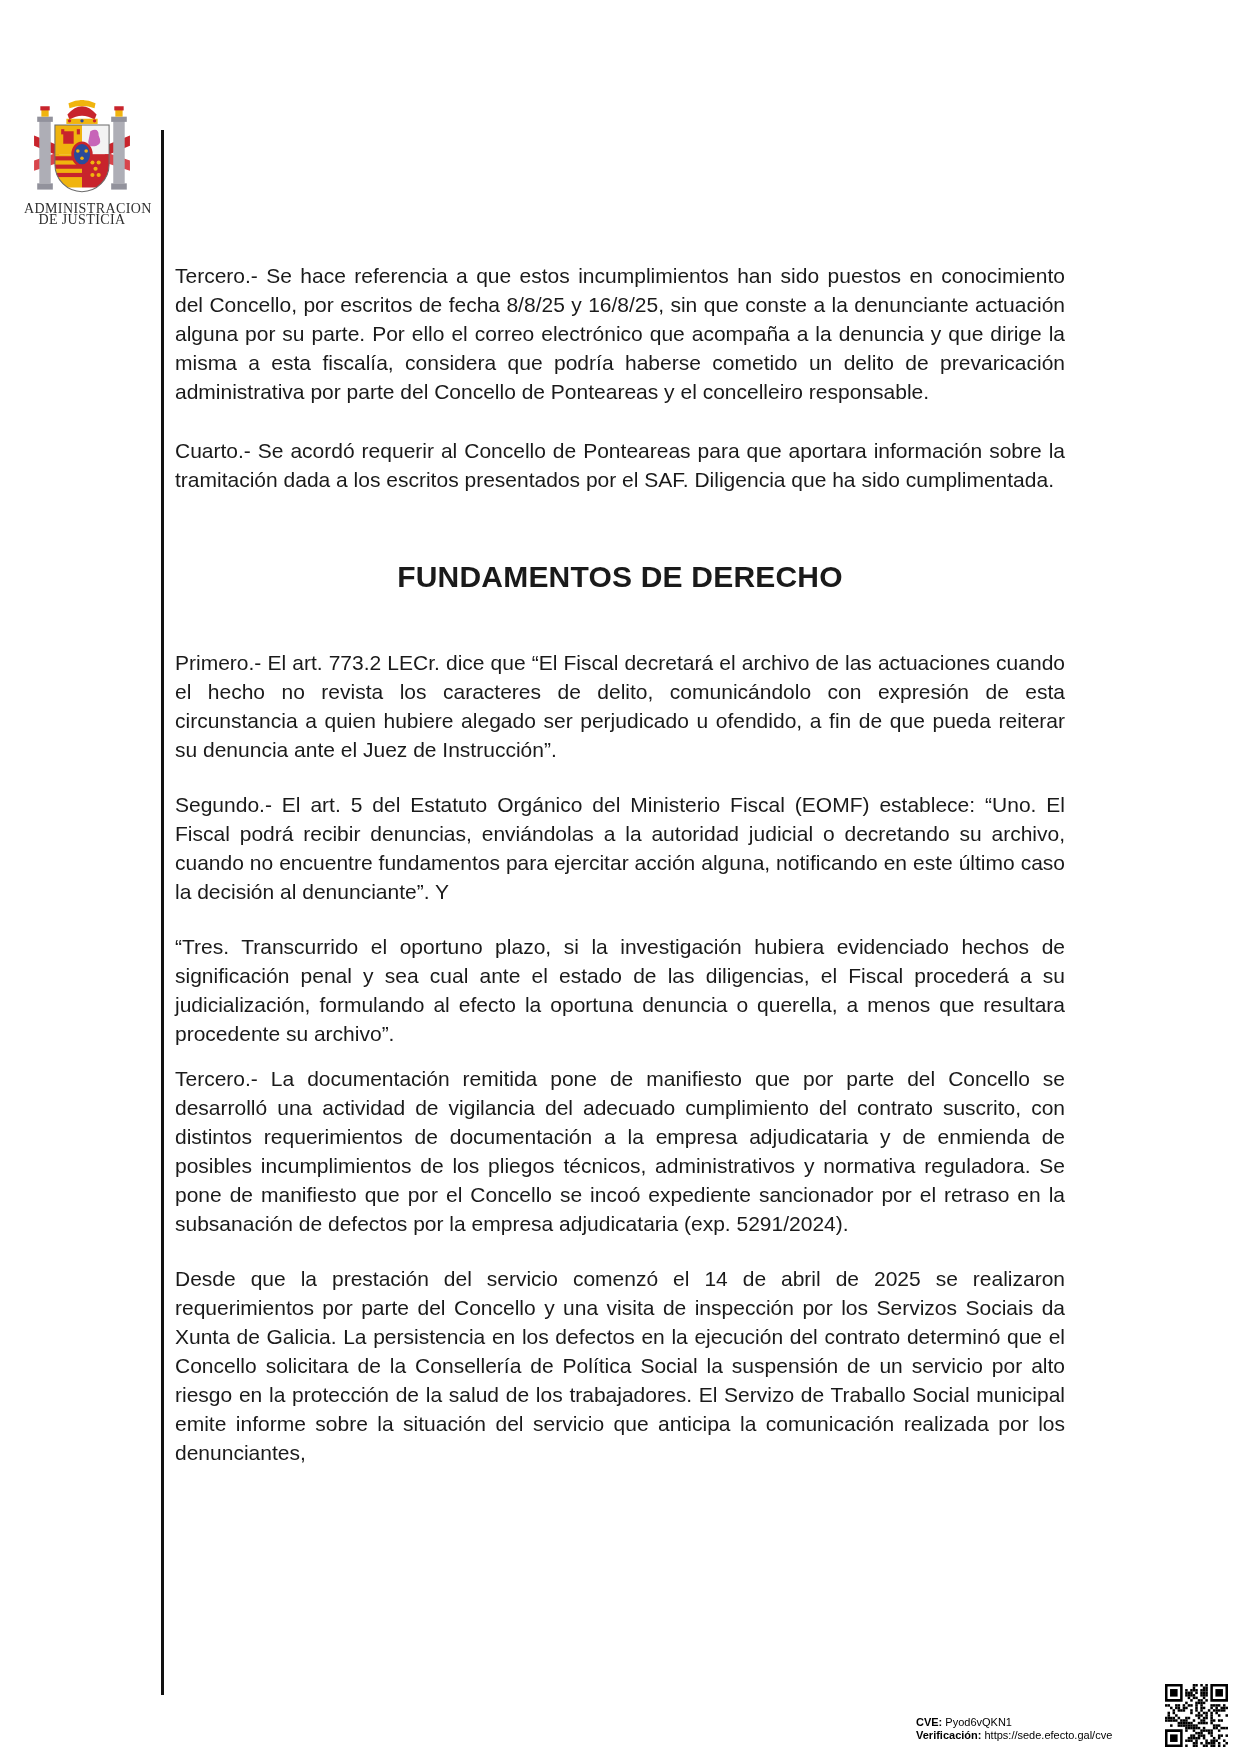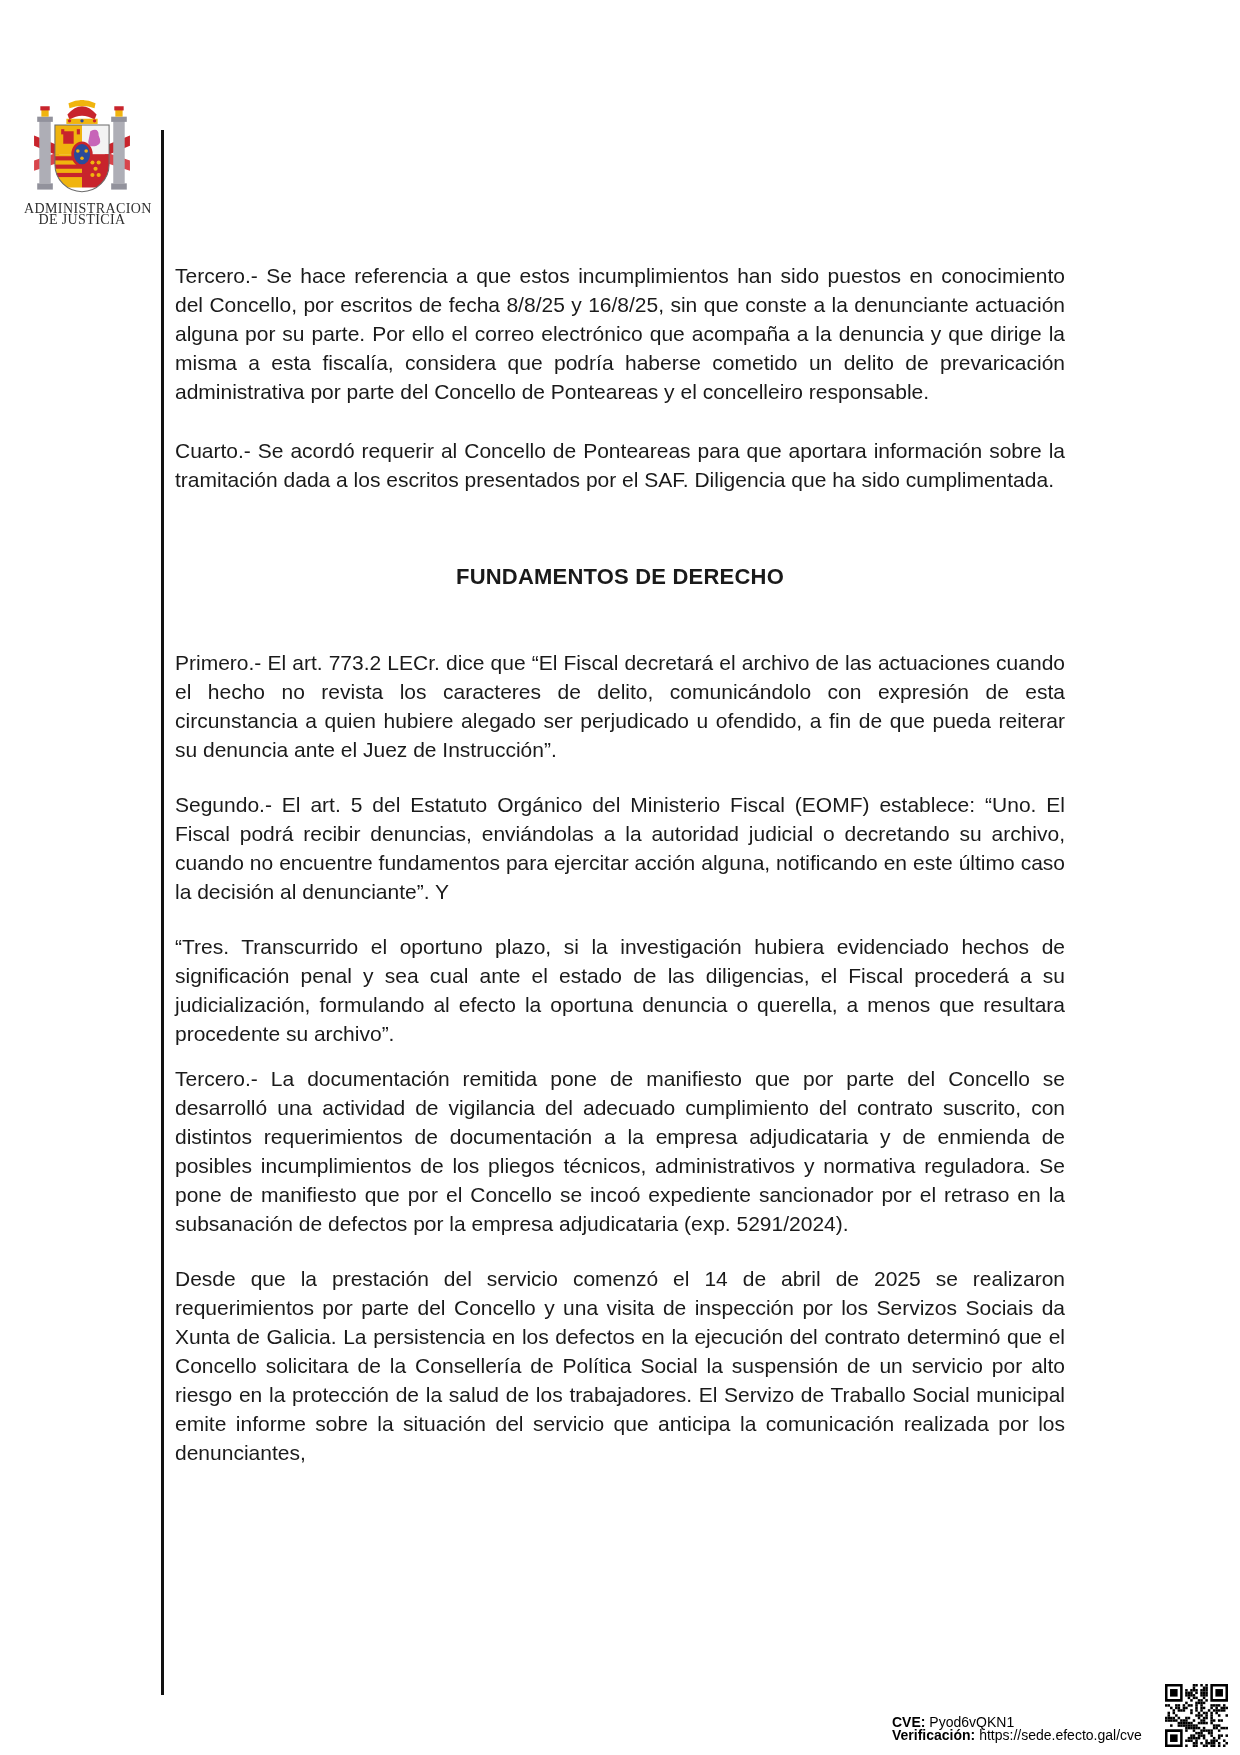--- a/index.html
+++ b/index.html
@@ -15,28 +15,28 @@
   }
   .vrule{position:absolute;left:161px;top:130px;width:3px;height:1565px;background:#111;}
   .content{
     position:absolute;left:175px;top:16px;width:890px;
     font-size:21px;line-height:29px;text-align:justify;
   }
   .content p{margin:0;}
   .p1{margin-top:245px !important;}
   .p2{margin-top:30px !important;}
   .doc-heading{
-    font-weight:bold;font-size:22px;line-height:30px;text-align:center;
+    font-weight:bold;font-size:30px;line-height:30px;text-align:center;
     margin:68px 0 0 0;letter-spacing:.2px;
   }
   .p3{margin-top:56px !important;}
   .p4,.p5,.p7{margin-top:26px !important;}
   .p6{margin-top:16px !important;}
   .footer-text{
-    position:absolute;left:892px;top:1716px;font-size:14px;line-height:13px;color:#000;
+    position:absolute;left:916px;top:1716px;font-size:11px;line-height:13px;color:#000;
     white-space:nowrap;
   }
   .footer-text b{font-weight:bold;}
   .qr{position:absolute;left:1165px;top:1684px;width:63px;height:63px;}
   .qr svg{display:block;width:63px;height:63px;}
 </style>
 </head>
 <body>
 
 <div class="logo">

